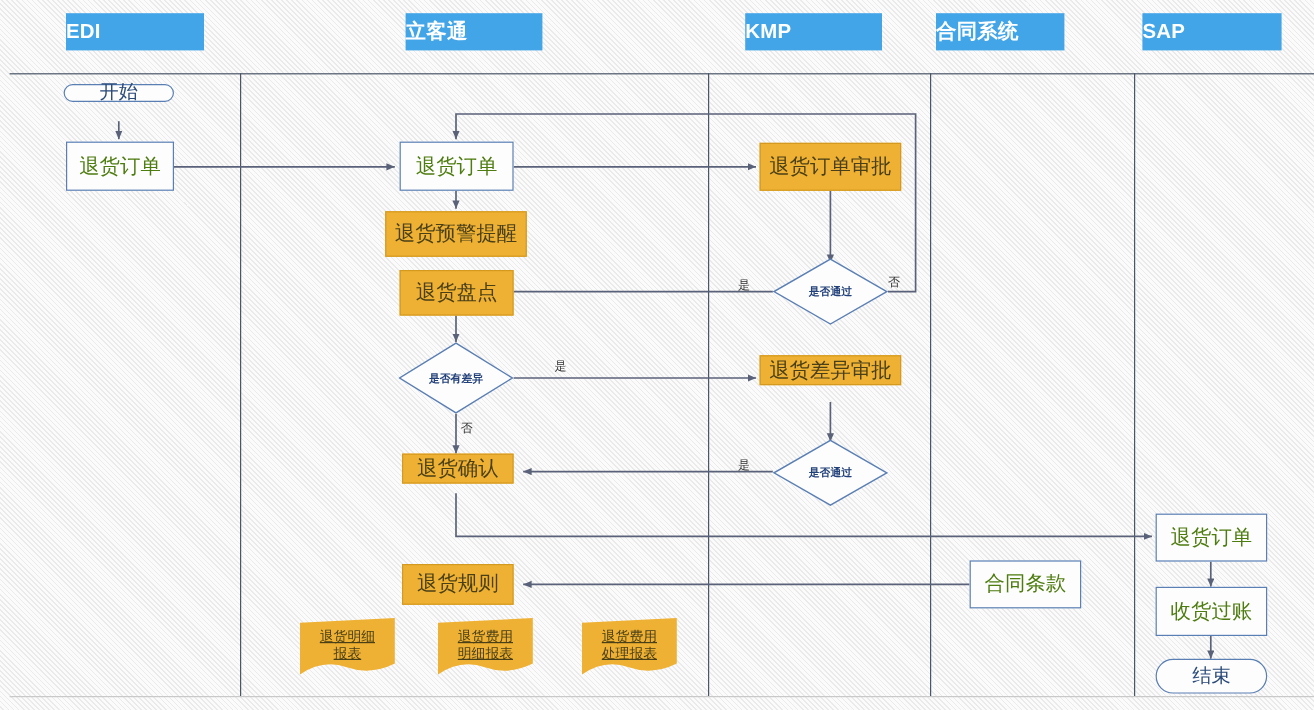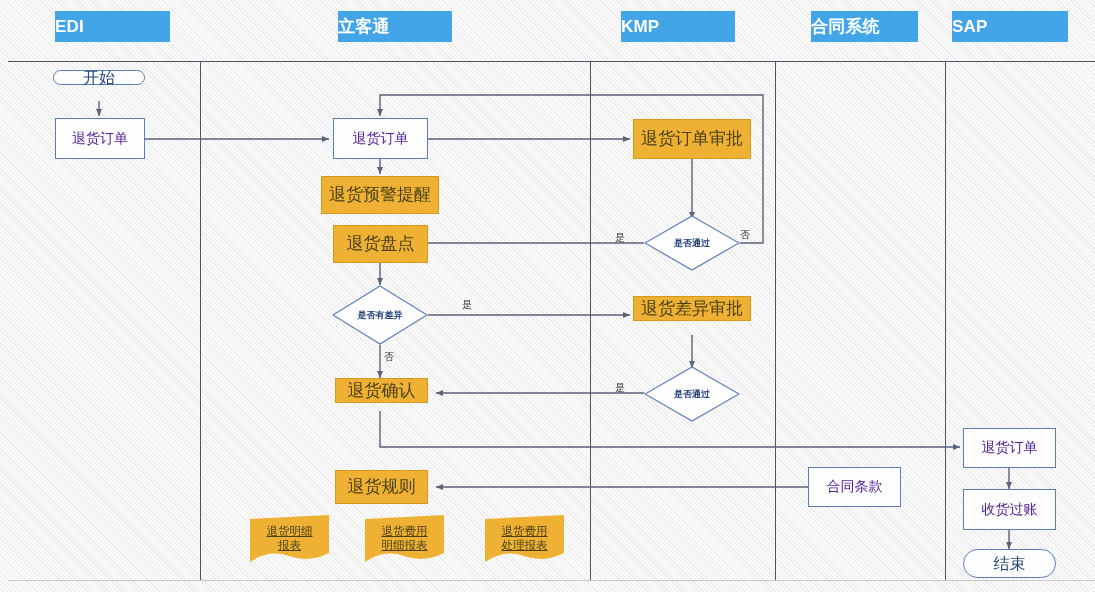--- a/index.html
+++ b/index.html
@@ -60,22 +60,22 @@
     display: flex;
     align-items: center;
     justify-content: center;
     text-align: center;
     z-index: 5;
     line-height: 1.12;
   }
   .proc-blue {
     background: #fdfdfd;
     border: 1px solid #5a7fb5;
-    color: #4c1d95;
-    font-size: 14px;
+    color: #4d7c0f;
+    font-size: 17px;
   }
   .proc-orange {
     background: #efb133;
     border: 1px solid #d49a20;
     color: #4a4018;
     font-size: 17px;
   }
   .terminator {
     background: #fdfdfd;
     border: 1px solid #5a7fb5;
@@ -136,21 +136,21 @@
 
   <div class="lane-header" style="left:55px; top:11px; width:115px; height:31px;">
     <span>EDI</span>
   </div>
   <div class="lane-header" style="left:338px; top:11px; width:114px; height:31px;">
     <span>立客通</span>
   </div>
   <div class="lane-header" style="left:621px; top:11px; width:114px; height:31px;">
     <span>KMP</span>
   </div>
-  <div class="lane-header" style="left:811px; top:11px; width:107px; height:31px;">
+  <div class="lane-header" style="left:780px; top:11px; width:107px; height:31px;">
     <span>合同系统</span>
   </div>
   <div class="lane-header" style="left:952px; top:11px; width:116px; height:31px;">
     <span>SAP</span>
   </div>
 
   <div class="lane-top-rule" style="left:8px;  top:61px;  width:1087px;"></div>
   <div class="lane-bottom-rule" style="left:8px;  top:580px; width:1087px;"></div>
   <div class="lane-divider" style="left:200px; top:61px; height:519px;"></div>
   <div class="lane-divider" style="left:590px; top:61px; height:519px;"></div>

